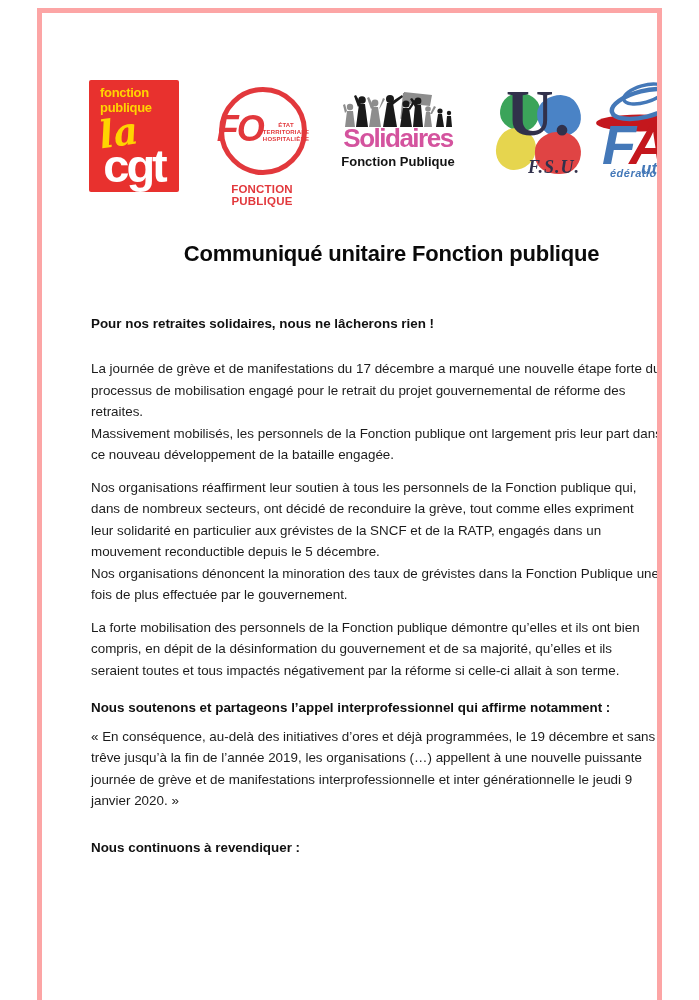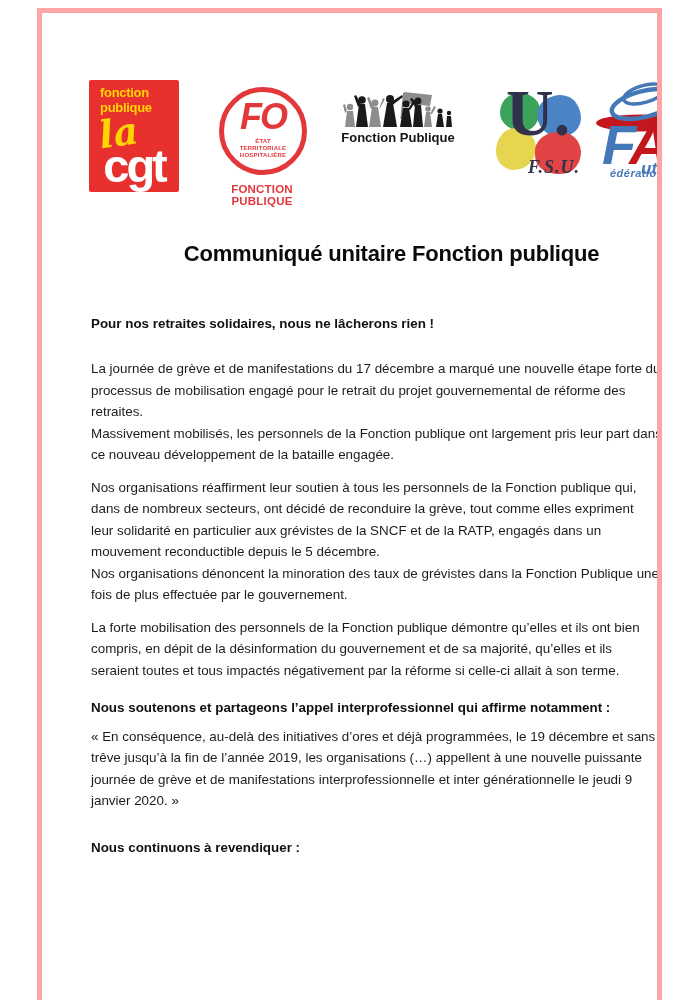--- a/index.html
+++ b/index.html
@@ -37,21 +37,21 @@
     position: absolute; left: 0px; top: 62px; width: 100%;
     color: #ffffff; font-weight: 800; font-size: 47px; line-height: 1;
     letter-spacing: -3px; text-align: center;
   }
 
   
   .logo-fo { position: absolute; left: 168px; top: 72px; width: 104px; height: 114px; }
   .fo-circle {
     position: absolute; left: 9px; top: 2px; width: 88px; height: 88px;
     border: 5px solid #e2383c; border-radius: 50%;
-    display: flex; flex-direction: column; align-items: center; justify-content: center;
+    display: flex; align-items: center; justify-content: center;
   }
   .fo-acronym {
     color: #e2383c; font-size: 36px; font-style: italic; font-weight: 900;
     letter-spacing: -2px; line-height: 1; margin-top: -4px;
   }
   .fo-branches {
     margin-top: 3px; color: #e2383c; font-size: 6px; font-weight: bold;
     line-height: 7px; text-align: center; white-space: pre; letter-spacing: 0.2px;
   }
   .fo-caption {
@@ -174,20 +174,21 @@
           <path d="M66,18 L72,9 L74,10 L68,19 Z"></path>
           <circle cx="76" cy="10" r="3.4"></circle>
             <path d="M71,36 L73,14 L79,14 L81,36 Z"></path>
           <path d="M73,16 L68,8 L70,7 L76,14 Z"></path>
           <circle cx="98" cy="20" r="2.6"></circle>
             <path d="M94,36 L96,23 L100,23 L102,36 Z"></path>
           <circle cx="107" cy="22" r="2.2"></circle>
             <path d="M104,36 L105,25 L109,25 L110,36 Z"></path>
         </g>
       </svg>
+      <div class="sol-wordmark">Solidaires</div>
       <div class="sol-caption">Fonction Publique</div>
     </div>
 
     <div class="logo-fsu">
       <div class="fsu-blob fsu-green"></div>
       <div class="fsu-blob fsu-blue"></div>
       <div class="fsu-blob fsu-yellow"></div>
       <div class="fsu-blob fsu-red"></div>
       <div class="fsu-letter">U.</div>
       <div class="fsu-caption">F.S.U.</div>

